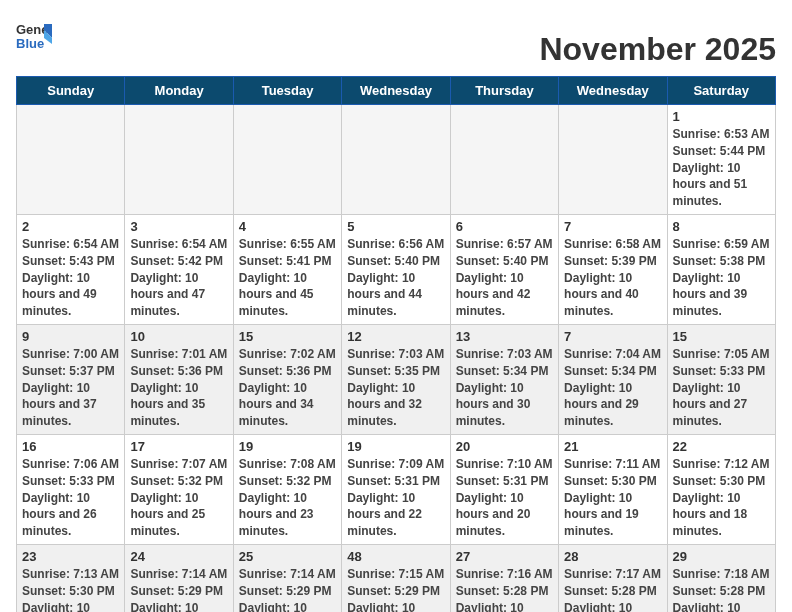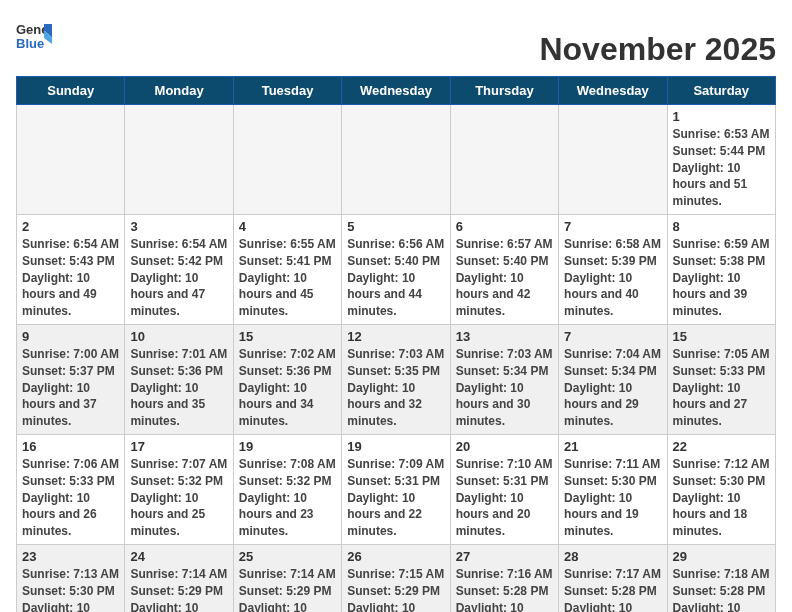--- a/index.html
+++ b/index.html
@@ -221,21 +221,21 @@
         </td>
         <td class="shaded">
           <span class="day-number">24</span>
           <div class="day-info">Sunrise: 7:14 AM<br>Sunset: 5:29 PM<br>Daylight: 10 hours and 15 minutes.</div>
         </td>
         <td class="shaded">
           <span class="day-number">25</span>
           <div class="day-info">Sunrise: 7:14 AM<br>Sunset: 5:29 PM<br>Daylight: 10 hours and 14 minutes.</div>
         </td>
         <td class="shaded">
-          <span class="day-number">26</span>
+          <span class="day-number">48</span>
           <div class="day-info">Sunrise: 7:15 AM<br>Sunset: 5:29 PM<br>Daylight: 10 hours and 13 minutes.</div>
         </td>
         <td class="shaded">
           <span class="day-number">27</span>
           <div class="day-info">Sunrise: 7:16 AM<br>Sunset: 5:28 PM<br>Daylight: 10 hours and 12 minutes.</div>
         </td>
         <td class="shaded">
           <span class="day-number">28</span>
           <div class="day-info">Sunrise: 7:17 AM<br>Sunset: 5:28 PM<br>Daylight: 10 hours and 11 minutes.</div>
         </td>

